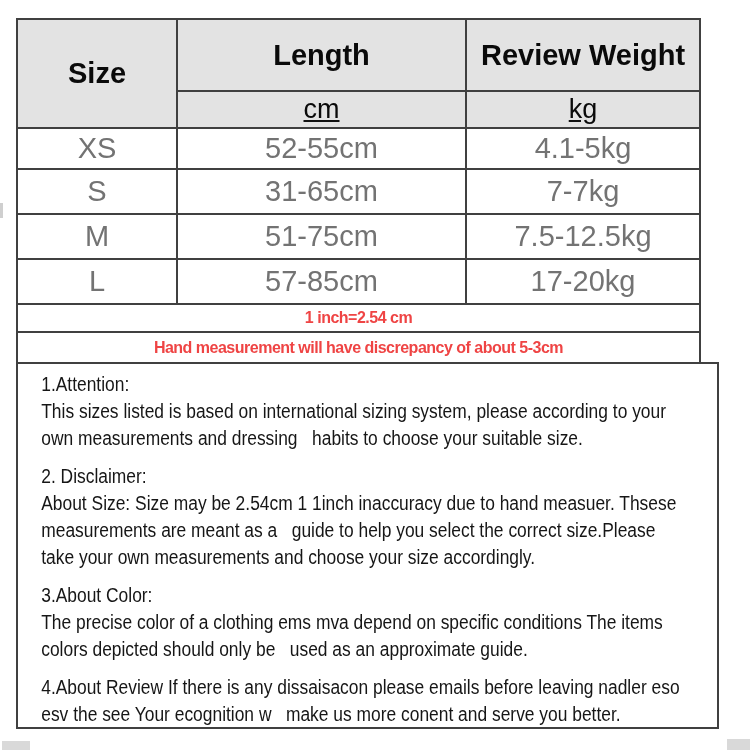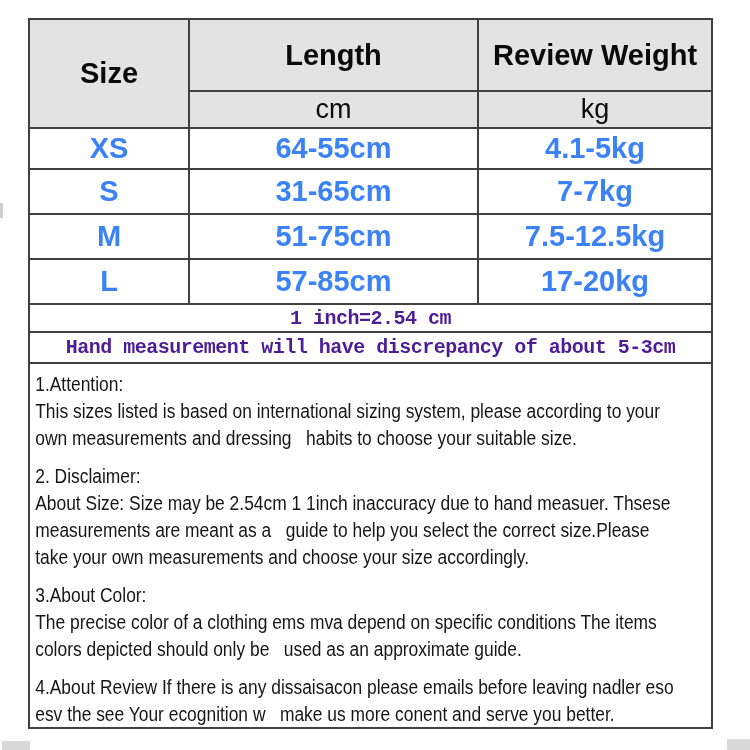--- a/index.html
+++ b/index.html
@@ -8,21 +8,21 @@
     padding: 0;
     width: 750px;
     height: 750px;
     background: #ffffff;
     overflow: hidden;
     font-family: "Liberation Sans", sans-serif;
     color: #111111;
   }
   .sheet {
     position: absolute;
-    left: 28px;
+    left: 16px;
     top: 18px;
     width: 685px;
   }
   table.size-table {
     border-collapse: collapse;
     table-layout: fixed;
     width: 685px;
   }
   table.size-table td {
     border: 2px solid #404040;
@@ -37,45 +37,45 @@
     font-weight: bold;
     font-size: 29px;
     color: #0a0a0a;
   }
   td.unit {
     font-weight: normal;
     font-size: 27px;
   }
   td.val {
     font-size: 29px;
-    color: #3b82f6;
-    font-weight: bold;
+    color: #737373;
   }
   tr.r-head1 { height: 72px; }
-  tr.r-head2 { height: 37px; }
+  tr.r-head2 { height: 37px; text-decoration: underline; }
   tr.r-xs { height: 41px; }
   tr.r-s  { height: 45px; }
   tr.r-m  { height: 45px; }
   tr.r-l  { height: 45px; }
   tr.r-note1 { height: 28px; }
   tr.r-note2 { height: 31px; }
   td.note {
-    font-family: Liberation Mono, monospace;
+    font-family: Liberation Sans, sans-serif;
     font-weight: bold;
-    font-size: 20px;
+    font-size: 16px;
     letter-spacing: -0.5px;
-    color: #4c1d95;
+    color: #ef4444;
   }
   .paragraphs {
     margin-top: -2px;
     border: 2px solid #404040;
     height: 363px;
     width: 681px;
     overflow: hidden;
     box-sizing: content-box;
+    padding-left: 18px;
   }
   .paragraphs-inner {
     width: 778px;
     transform: scaleX(0.87);
     transform-origin: 0 0;
     padding: 7px 0 0 6px;
     font-size: 20px;
     line-height: 27px;
     color: #161616;
   }
@@ -103,21 +103,21 @@
       <td class="th" rowspan="2" style="width:158px">Size</td>
       <td class="th" style="width:287px">Length</td>
       <td class="th" style="width:232px">Review Weight</td>
     </tr>
     <tr class="r-head2">
       <td class="th unit">cm</td>
       <td class="th unit">kg</td>
     </tr>
     <tr class="r-xs">
       <td class="val">XS</td>
-      <td class="val">64-55cm</td>
+      <td class="val">52-55cm</td>
       <td class="val">4.1-5kg</td>
     </tr>
     <tr class="r-s">
       <td class="val">S</td>
       <td class="val">31-65cm</td>
       <td class="val">7-7kg</td>
     </tr>
     <tr class="r-m">
       <td class="val">M</td>
       <td class="val">51-75cm</td>

